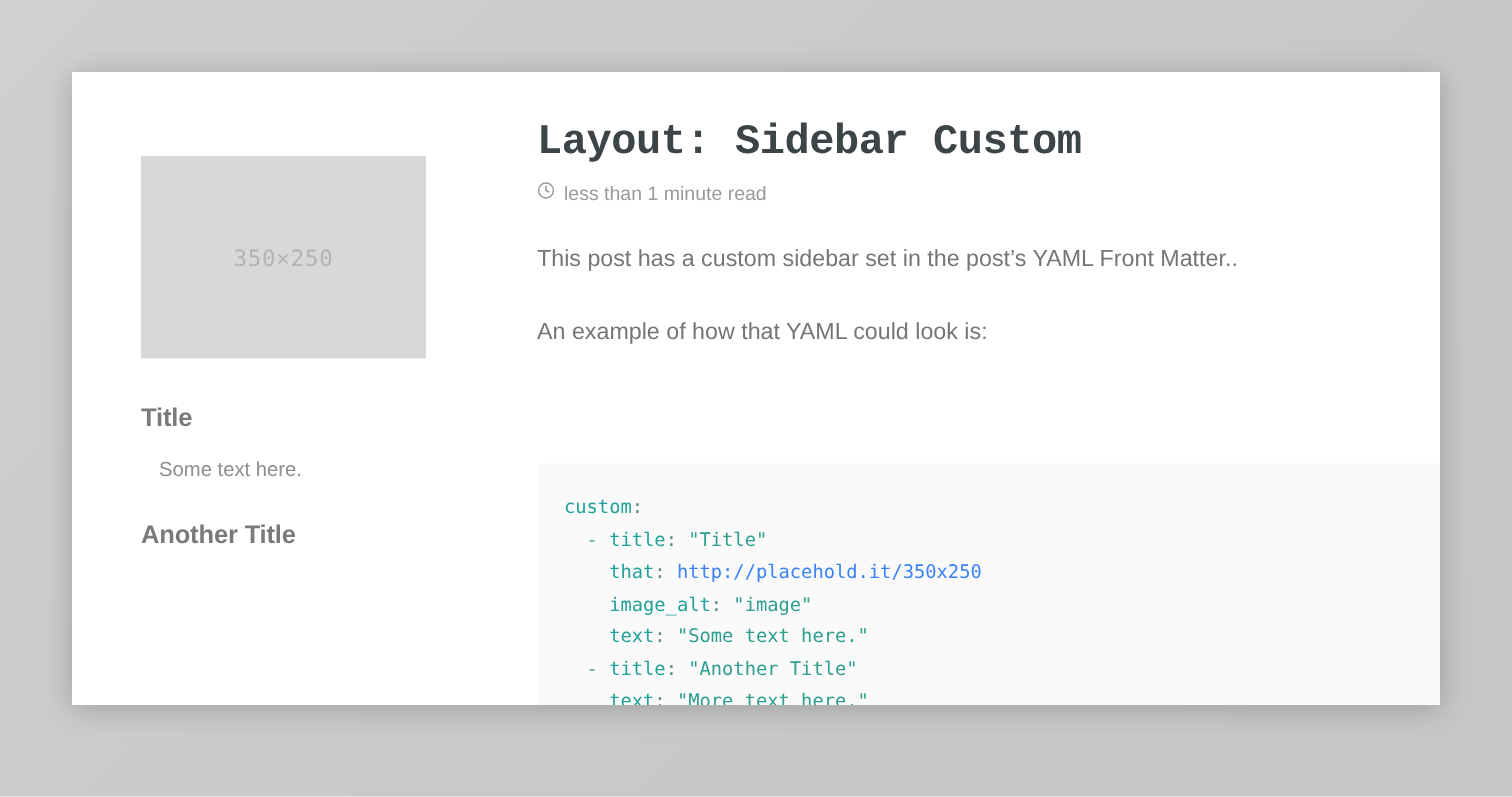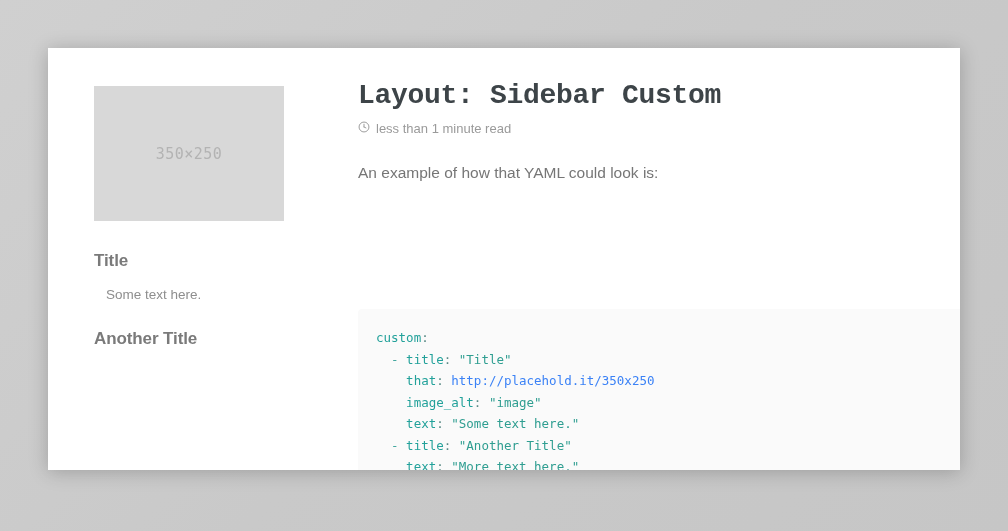--- a/index.html
+++ b/index.html
@@ -32,21 +32,21 @@
   .page-inner {
     position: relative;
     width: 100%;
     height: 100%;
   }
 
   
   .sidebar {
     position: absolute;
     left: 46px;
-    top: 38px;
+    top: 56px;
     width: 192px;
   }
 
   .sidebar-figure {
     width: 190px;
     height: 135px;
     background: #d8d8d8;
     display: flex;
     align-items: center;
     justify-content: center;
@@ -173,20 +173,21 @@
           <svg width="12" height="12" viewBox="0 0 16 16" aria-hidden="true">
             <circle cx="8" cy="8" r="6.6" fill="none" stroke="#9a9a9a" stroke-width="1.3"></circle>
             <line x1="8" y1="8" x2="8" y2="4.3" stroke="#9a9a9a" stroke-width="1.3" stroke-linecap="round"></line>
             <line x1="8" y1="8" x2="10.6" y2="9.2" stroke="#9a9a9a" stroke-width="1.3" stroke-linecap="round"></line>
           </svg>
         </span>
         <span>less than 1 minute read</span>
       </div>
 
       <div class="post-body">
+        <p>This post has a custom sidebar set in the post’s YAML Front Matter..</p>
         <p>An example of how that YAML could look is:</p>
       </div>
 
       <div class="code-block">
         <pre><code id="code-target"><span class="tok-key">custom</span><span class="tok-punct">:</span>
 <span class="tok-dash">  - </span><span class="tok-key">title</span><span class="tok-punct">: </span><span class="tok-string">"Title"</span>
 <span class="tok-plain">    </span><span class="tok-key">that</span><span class="tok-punct">: </span><span class="tok-plain">http://placehold.it/350x250</span>
 <span class="tok-plain">    </span><span class="tok-key">image_alt</span><span class="tok-punct">: </span><span class="tok-string">"image"</span>
 <span class="tok-plain">    </span><span class="tok-key">text</span><span class="tok-punct">: </span><span class="tok-string">"Some text here."</span>
 <span class="tok-dash">  - </span><span class="tok-key">title</span><span class="tok-punct">: </span><span class="tok-string">"Another Title"</span>

